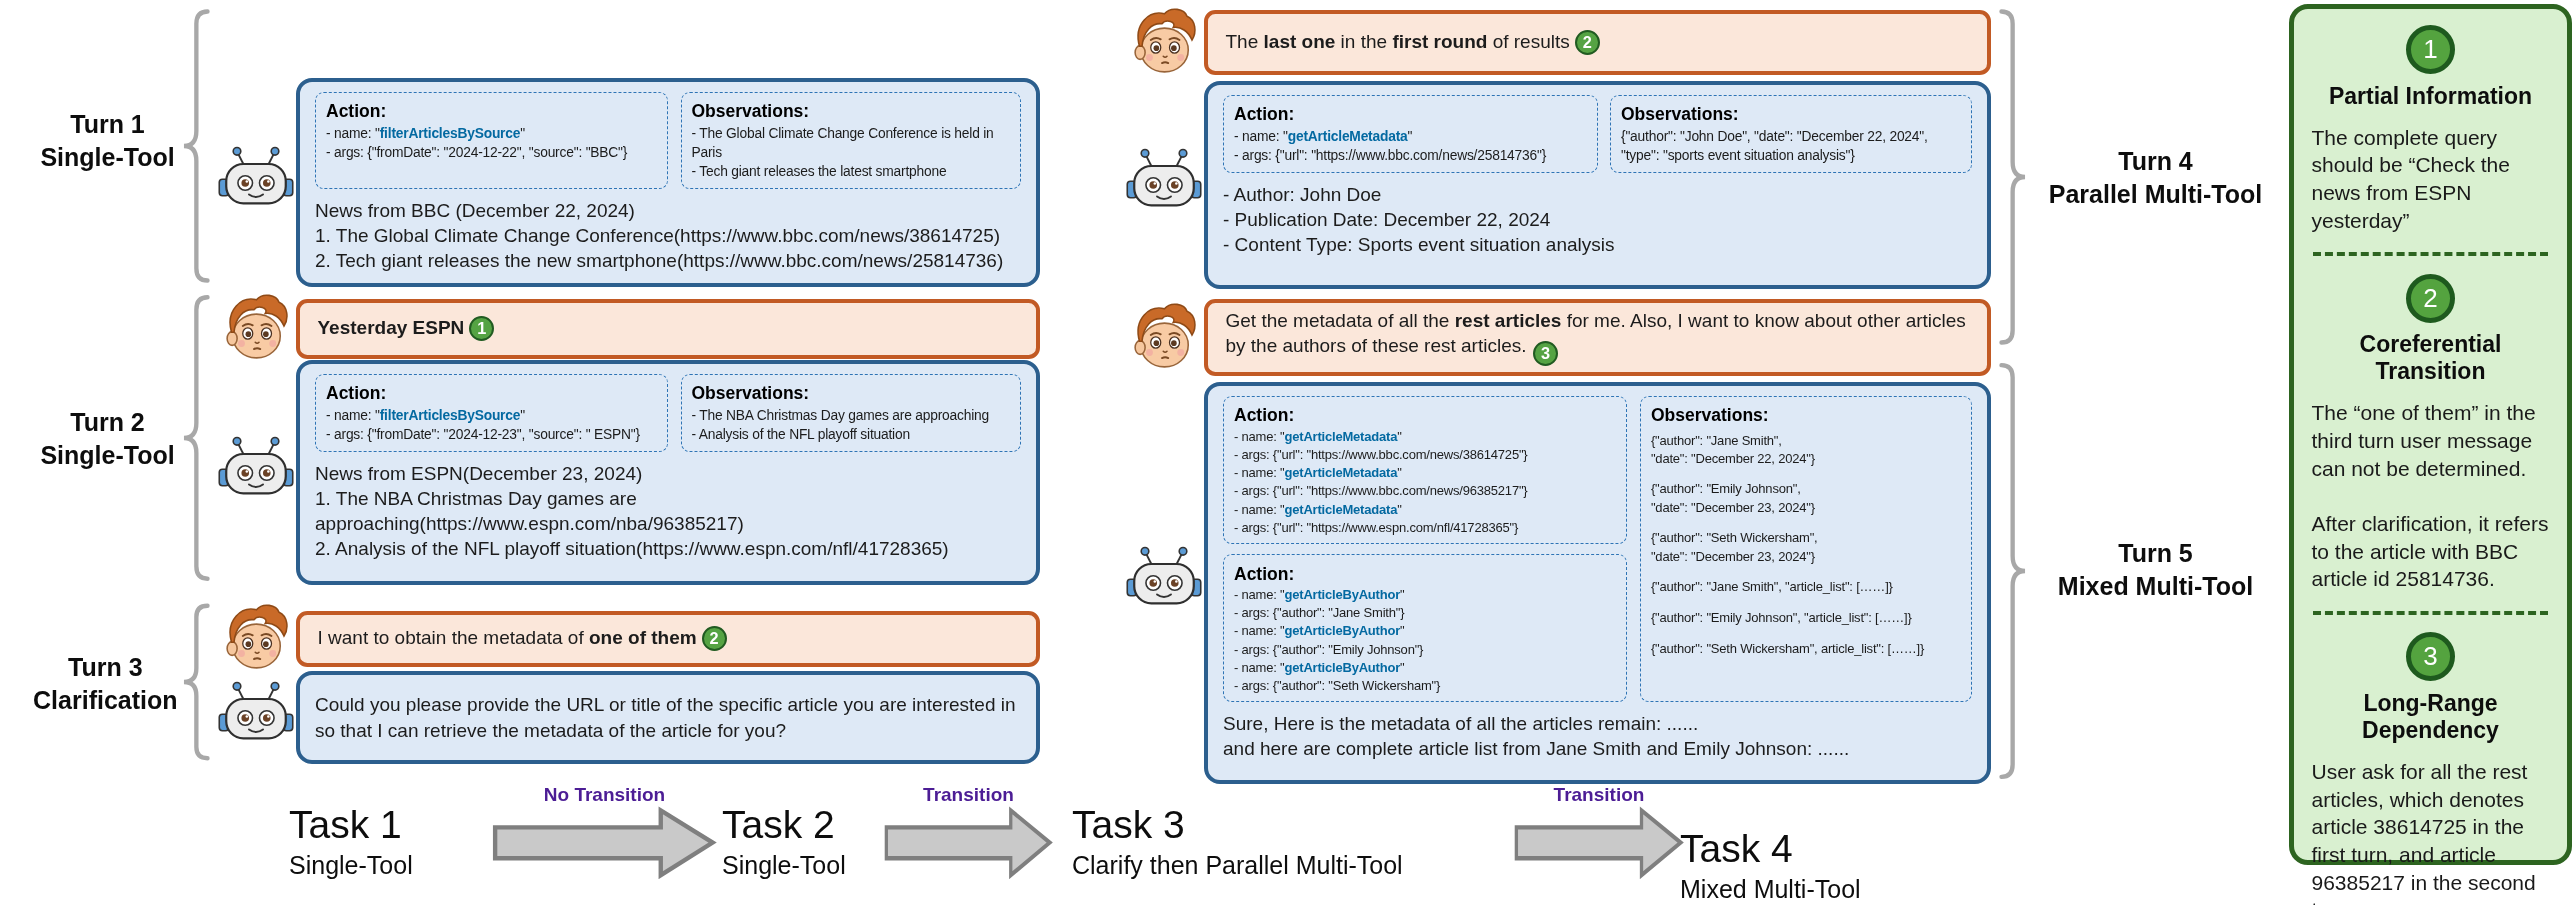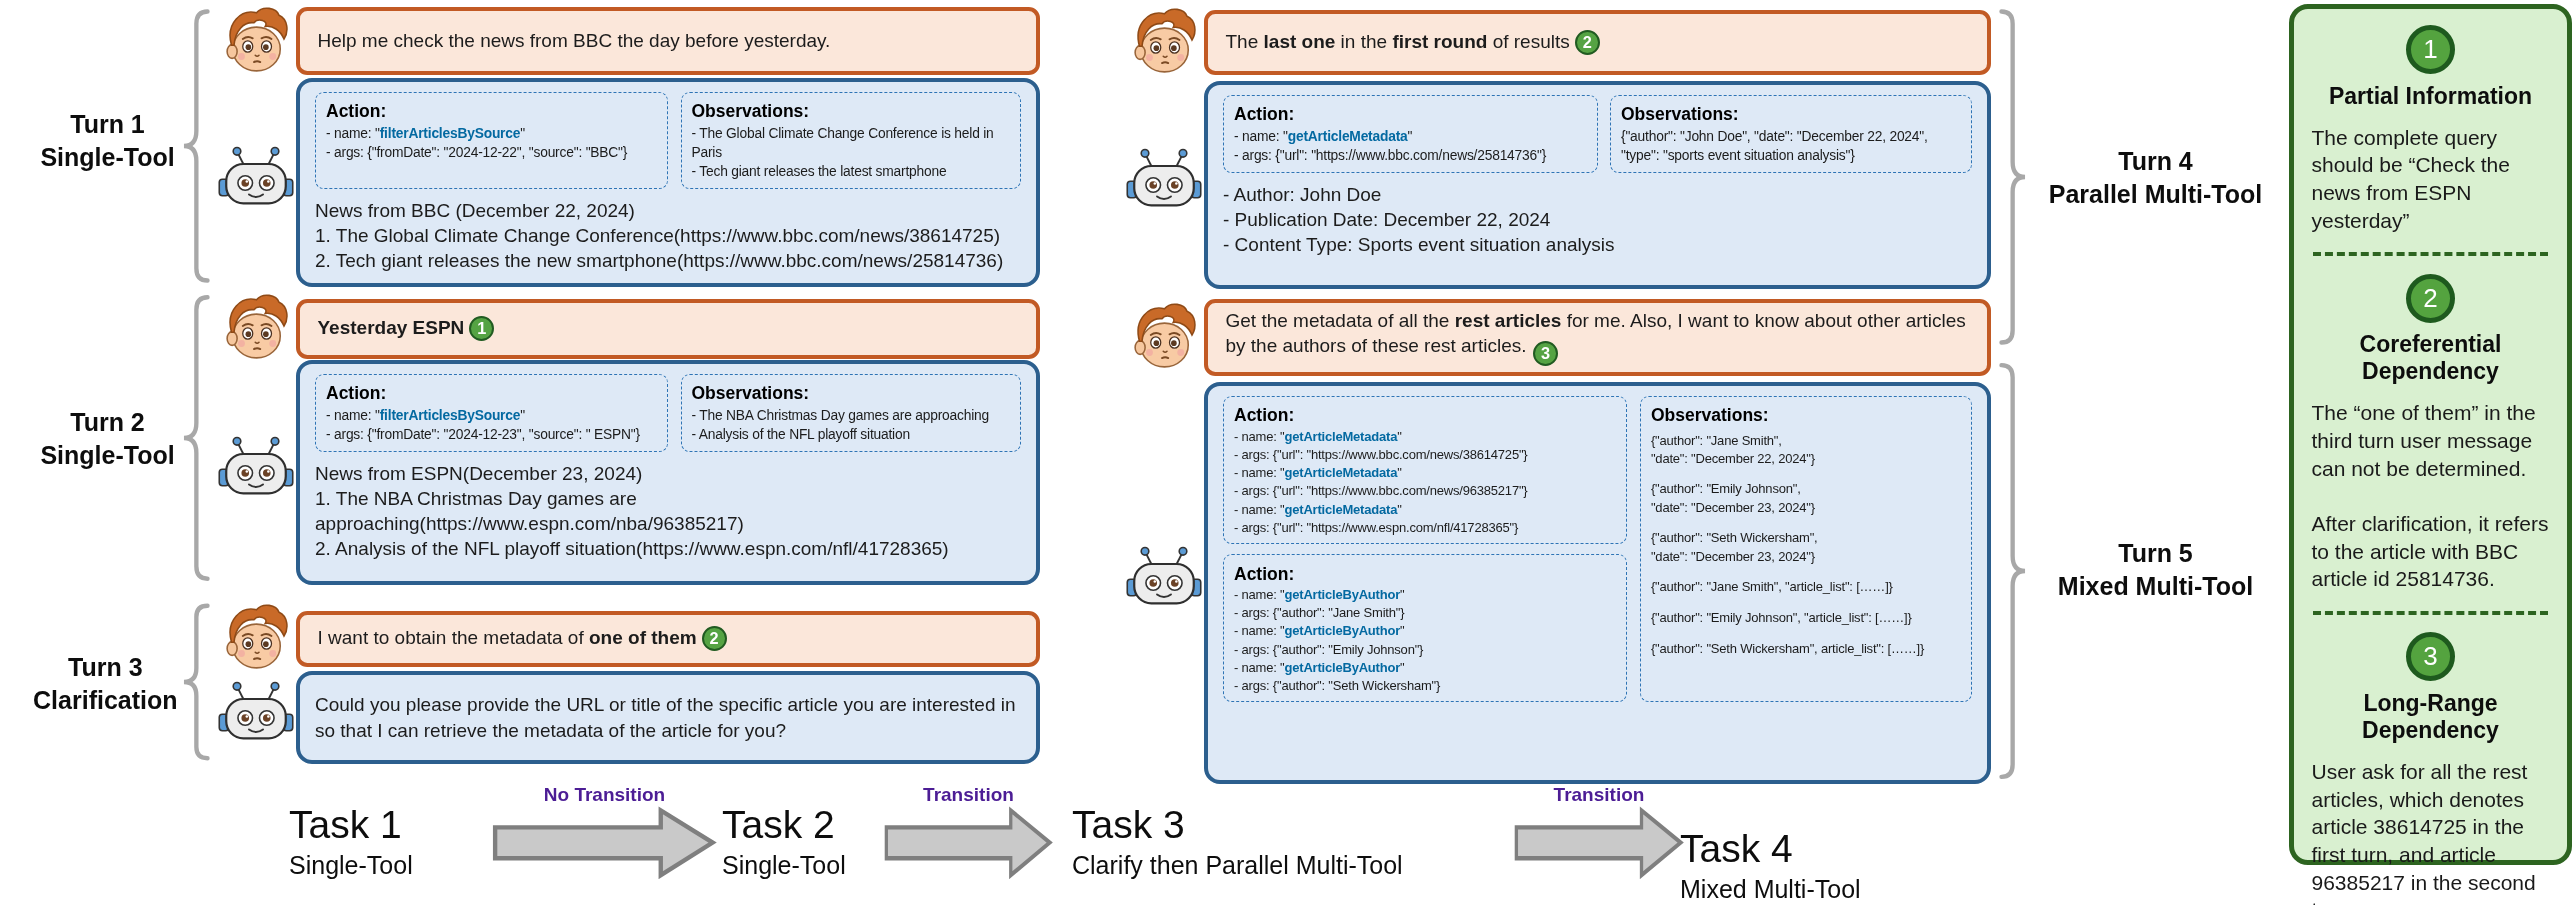--- a/index.html
+++ b/index.html
@@ -115,30 +115,20 @@
   <svg class="brace" style="left:179px;top:5px" width="31" height="282" viewBox="0 0 50 450">
     <path d="M46,8 Q28,8 28,28 L28,201 Q28,225 8,225 Q28,225 28,249 L28,422 Q28,442 46,442" fill="none" stroke="#A8A8A8" stroke-width="7" stroke-linecap="round"></path>
   </svg>
   <svg class="brace" style="left:179px;top:291px" width="31" height="294" viewBox="0 0 50 470">
     <path d="M46,8 Q28,8 28,28 L28,211 Q28,235 8,235 Q28,235 28,259 L28,442 Q28,462 46,462" fill="none" stroke="#A8A8A8" stroke-width="7" stroke-linecap="round"></path>
   </svg>
   <svg class="brace" style="left:179px;top:600px" width="31" height="164" viewBox="0 0 50 262">
     <path d="M46,8 Q28,8 28,26 L28,109 Q28,131 8,131 Q28,131 28,153 L28,236 Q28,254 46,254" fill="none" stroke="#A8A8A8" stroke-width="7" stroke-linecap="round"></path>
   </svg>
 
-  <div class="row" style="left:216px;top:3.8px;width:824px">
-    <div class="avatar">
-      <svg width="75" height="75" viewBox="0 0 120 120">
-          <use href="#user-face"></use>
-        </svg>
-    </div>
-    <div class="bubble user-bubble" style="min-height:68px">
-      <span>Help me check the news from BBC the day before yesterday.</span>
-    </div>
-  </div>
 
   <div class="row" style="left:216px;top:78px;width:824px">
     <div class="avatar">
       <svg width="76" height="76" viewBox="0 0 120 120">
           <use href="#robot-face"></use>
         </svg>
     </div>
     <div class="bubble bot-bubble" style="min-height:195px">
       <div class="dashed-row">
         <div class="dashed-box" style="flex:0 0 50%">
@@ -300,20 +290,22 @@
  "date": "December 22, 2024"}</div>
           <div class="obs-item">{"author": "Emily Johnson",
  "date": "December 23, 2024"}</div>
           <div class="obs-item">{"author": "Seth Wickersham",
  "date": "December 23, 2024"}</div>
           <div class="obs-item">{"author": "Jane Smith",  "article_list": [……]}</div>
           <div class="obs-item">{"author": "Emily Johnson",  "article_list": [……]}</div>
           <div class="obs-item">{"author": "Seth Wickersham", article_list": [……]}</div>
         </div>
       </div>
+      <div class="reply">Sure, Here is the metadata of all the articles remain: ......
+and here are complete article list from Jane Smith and Emily Johnson: ......</div>
     </div>
   </div>
 
   <svg class="brace" style="left:1999px;top:5px" width="31" height="344" viewBox="0 0 50 550">
     <path d="M4,8 Q22,8 22,28 L22,251 Q22,275 42,275 Q22,275 22,299 L22,522 Q22,542 4,542" fill="none" stroke="#A8A8A8" stroke-width="7" stroke-linecap="round"></path>
   </svg>
   <svg class="brace" style="left:1999px;top:358px" width="31" height="426" viewBox="0 0 50 680">
     <path d="M4,8 Q22,8 22,28 L22,316 Q22,340 42,340 Q22,340 22,364 L22,652 Q22,672 4,672" fill="none" stroke="#A8A8A8" stroke-width="7" stroke-linecap="round"></path>
   </svg>
 
@@ -328,21 +320,21 @@
 
   <div class="green-panel">
     <div class="g-section">
       <div class="g-circle">1</div>
       <div class="g-title">Partial Information</div>
       <div class="g-body">The complete query should be “Check the news from ESPN yesterday”</div>
     </div>
     <hr class="g-div">
     <div class="g-section">
       <div class="g-circle">2</div>
-      <div class="g-title">Coreferential Dependency</div>
+      <div class="g-title">Coreferential Transition</div>
       <div class="g-body">The “one of them” in the third turn user message can not be determined.
 
 After clarification, it refers to the article with BBC article id 25814736.</div>
     </div>
     <hr class="g-div">
     <div class="g-section">
       <div class="g-circle">3</div>
       <div class="g-title">Long-Range Dependency</div>
       <div class="g-body">User ask for all the rest articles, which denotes article 38614725 in the first turn, and article 96385217 in the second turn.</div>
     </div>

